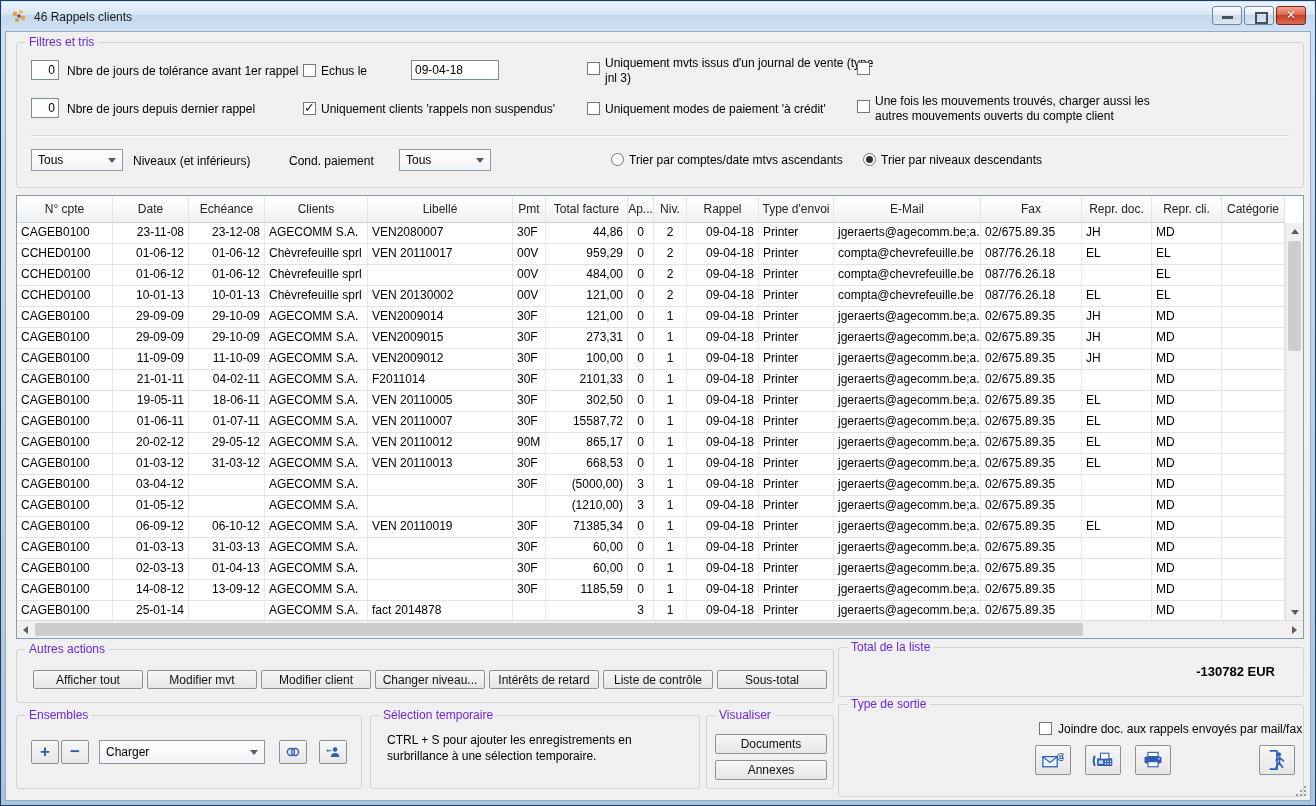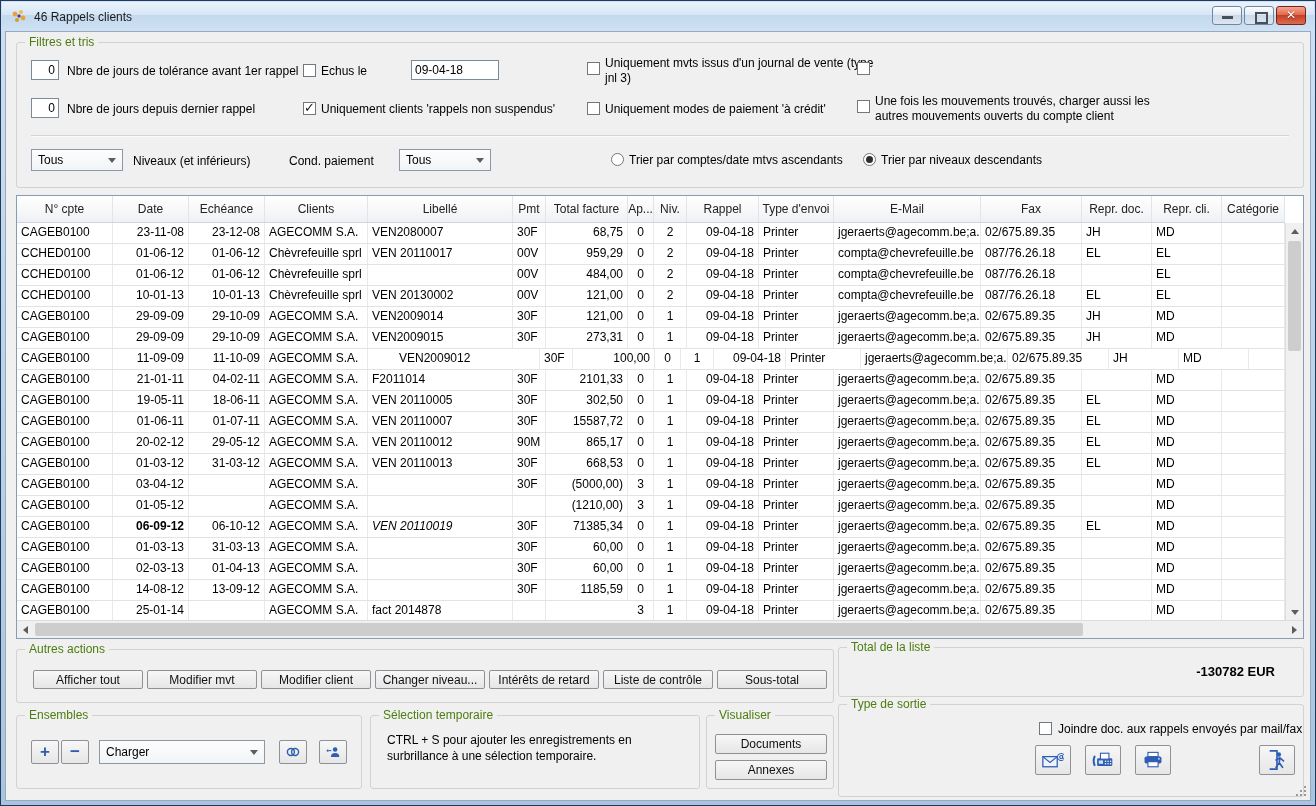--- a/index.html
+++ b/index.html
@@ -14,21 +14,21 @@
   .winbtns{position:absolute;right:8px;top:4px;display:flex;gap:2px;}
   .winbtn{width:30px;height:19px;box-sizing:border-box;border:1px solid #6e87a3;border-radius:3px;
     background:linear-gradient(#fdfdfd,#e3ebf4 45%,#ccd8e6 46%,#dde6f0);position:relative;cursor:pointer;}
   .winbtn.close{border-color:#7e2113;background:linear-gradient(#f3a693,#e06a4d 45%,#c53a21 46%,#d96d52);}
   .glyph-min{position:absolute;left:9px;bottom:5px;width:11px;height:3px;background:#44505c;}
   .glyph-max{position:absolute;left:10px;top:5px;width:9px;height:8px;border:2px solid #44505c;}
   .glyph-close{position:absolute;left:0;top:1px;width:100%;text-align:center;color:#fff;font-weight:bold;font-size:12px;text-shadow:0 1px 1px #7e2113;}
   
   .content{position:absolute;left:4px;right:4px;top:30px;bottom:4px;background:#f0f0f0;border:1px solid #98aabf;box-sizing:border-box;overflow:hidden;}
   .group{position:absolute;box-sizing:border-box;border:1px solid #d2d2d2;border-radius:3px;background:#f0f0f0;}
-  .group>.legend{position:absolute;top:-8px;left:8px;background:#f0f0f0;padding:0 4px;font-size:12px;color:#4d7c0f;white-space:nowrap;}
+  .group>.legend{position:absolute;top:-8px;left:8px;background:#f0f0f0;padding:0 4px;font-size:12px;color:#6d28d9;white-space:nowrap;}
   .lbl{position:absolute;white-space:nowrap;color:#000;}
   .lbl.wrap{white-space:normal;line-height:1.25;}
   
   .tinput{position:absolute;box-sizing:border-box;border:1px solid #7a8a99;background:#fff;font:12px "Liberation Sans",sans-serif;padding:0 3px;}
   .tinput.num{text-align:right;}
   .select{position:absolute;box-sizing:border-box;border:1px solid #8a99a8;background:linear-gradient(#fdfdfd,#f1f4f7);display:flex;align-items:center;padding:0 6px;cursor:pointer;}
   .select .chev{margin-left:auto;width:0;height:0;border-left:4px solid transparent;border-right:4px solid transparent;border-top:5px solid #55606b;}
   
   .cb{position:absolute;width:13px;height:13px;box-sizing:border-box;border:1px solid #70777d;background:#fff;cursor:pointer;}
   .cb.on::after{content:"✓";font-family:"DejaVu Sans",sans-serif;position:absolute;left:0px;top:-3px;font-size:13px;color:#222;}
@@ -169,21 +169,21 @@
           <div class="th" style="width: 58px;">Catégorie</div>
         </div>
       <div class="tbody" id="table-body">
           <div class="tr">
             <div class="td a-l" style="width: 96px;">CAGEB0100</div>
             <div class="td a-r" style="width: 76px;">23-11-08</div>
             <div class="td a-r" style="width: 76px;">23-12-08</div>
             <div class="td a-l" style="width: 103px;">AGECOMM S.A.</div>
             <div class="td a-l" style="width: 145px;">VEN2080007</div>
             <div class="td a-l" style="width: 33px;">30F</div>
-            <div class="td a-r" style="width: 82px;">68,75</div>
+            <div class="td a-r" style="width: 82px;">44,86</div>
             <div class="td a-c" style="width: 26px;">0</div>
             <div class="td a-c" style="width: 33px;">2</div>
             <div class="td a-r" style="width: 72px;">09-04-18</div>
             <div class="td a-l" style="width: 75px;">Printer</div>
             <div class="td a-l" style="width: 147px;">jgeraerts@agecomm.be;a.dum</div>
             <div class="td a-l" style="width: 101px;">02/675.89.35</div>
             <div class="td a-l" style="width: 70px;">JH</div>
             <div class="td a-l" style="width: 70px;">MD</div>
             <div class="td a-l" style="width: 58px;"></div>
           </div>
@@ -275,21 +275,21 @@
             <div class="td a-l" style="width: 101px;">02/675.89.35</div>
             <div class="td a-l" style="width: 70px;">JH</div>
             <div class="td a-l" style="width: 70px;">MD</div>
             <div class="td a-l" style="width: 58px;"></div>
           </div>
           <div class="tr">
             <div class="td a-l" style="width: 96px;">CAGEB0100</div>
             <div class="td a-r" style="width: 76px;">11-09-09</div>
             <div class="td a-r" style="width: 76px;">11-10-09</div>
             <div class="td a-l" style="width: 103px;">AGECOMM S.A.</div>
-            <div class="td a-l" style="width: 145px; margin-left: 27px;">VEN2009012</div>
+            <div class="td a-l" style="width: 145px;">VEN2009012</div>
             <div class="td a-l" style="width: 33px;">30F</div>
             <div class="td a-r" style="width: 82px;">100,00</div>
             <div class="td a-c" style="width: 26px;">0</div>
             <div class="td a-c" style="width: 33px;">1</div>
             <div class="td a-r" style="width: 72px;">09-04-18</div>
             <div class="td a-l" style="width: 75px;">Printer</div>
             <div class="td a-l" style="width: 147px;">jgeraerts@agecomm.be;a.dum</div>
             <div class="td a-l" style="width: 101px;">02/675.89.35</div>
             <div class="td a-l" style="width: 70px;">JH</div>
             <div class="td a-l" style="width: 70px;">MD</div>
@@ -416,24 +416,24 @@
             <div class="td a-r" style="width: 72px;">09-04-18</div>
             <div class="td a-l" style="width: 75px;">Printer</div>
             <div class="td a-l" style="width: 147px;">jgeraerts@agecomm.be;a.dum</div>
             <div class="td a-l" style="width: 101px;">02/675.89.35</div>
             <div class="td a-l" style="width: 70px;"></div>
             <div class="td a-l" style="width: 70px;">MD</div>
             <div class="td a-l" style="width: 58px;"></div>
           </div>
           <div class="tr">
             <div class="td a-l" style="width: 96px;">CAGEB0100</div>
-            <div class="td a-r" style="width: 76px; font-weight: bold;">06-09-12</div>
+            <div class="td a-r" style="width: 76px;">06-09-12</div>
             <div class="td a-r" style="width: 76px;">06-10-12</div>
             <div class="td a-l" style="width: 103px;">AGECOMM S.A.</div>
-            <div class="td a-l" style="width: 145px; font-style: italic;">VEN 20110019</div>
+            <div class="td a-l" style="width: 145px;">VEN 20110019</div>
             <div class="td a-l" style="width: 33px;">30F</div>
             <div class="td a-r" style="width: 82px;">71385,34</div>
             <div class="td a-c" style="width: 26px;">0</div>
             <div class="td a-c" style="width: 33px;">1</div>
             <div class="td a-r" style="width: 72px;">09-04-18</div>
             <div class="td a-l" style="width: 75px;">Printer</div>
             <div class="td a-l" style="width: 147px;">jgeraerts@agecomm.be;a.dum</div>
             <div class="td a-l" style="width: 101px;">02/675.89.35</div>
             <div class="td a-l" style="width: 70px;">EL</div>
             <div class="td a-l" style="width: 70px;">MD</div>

